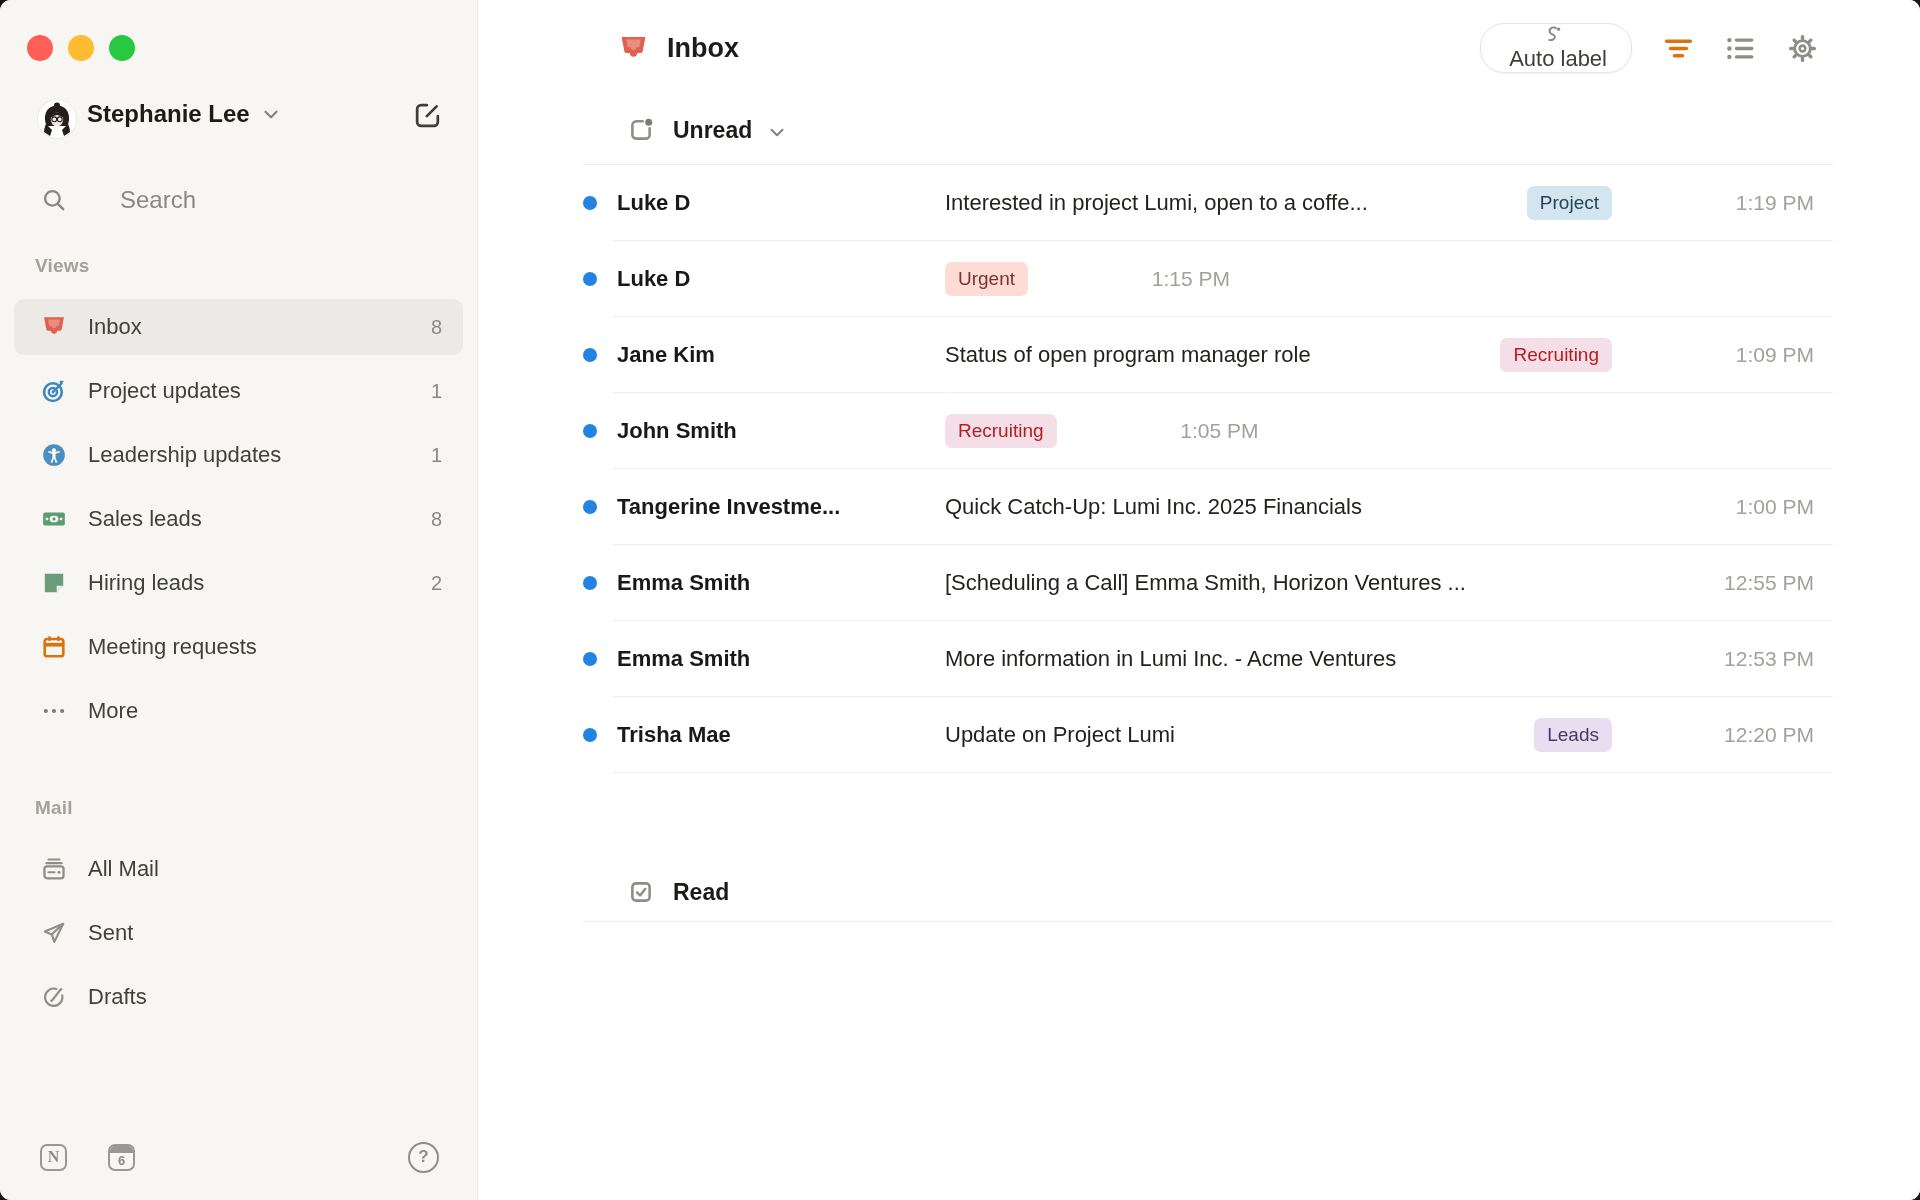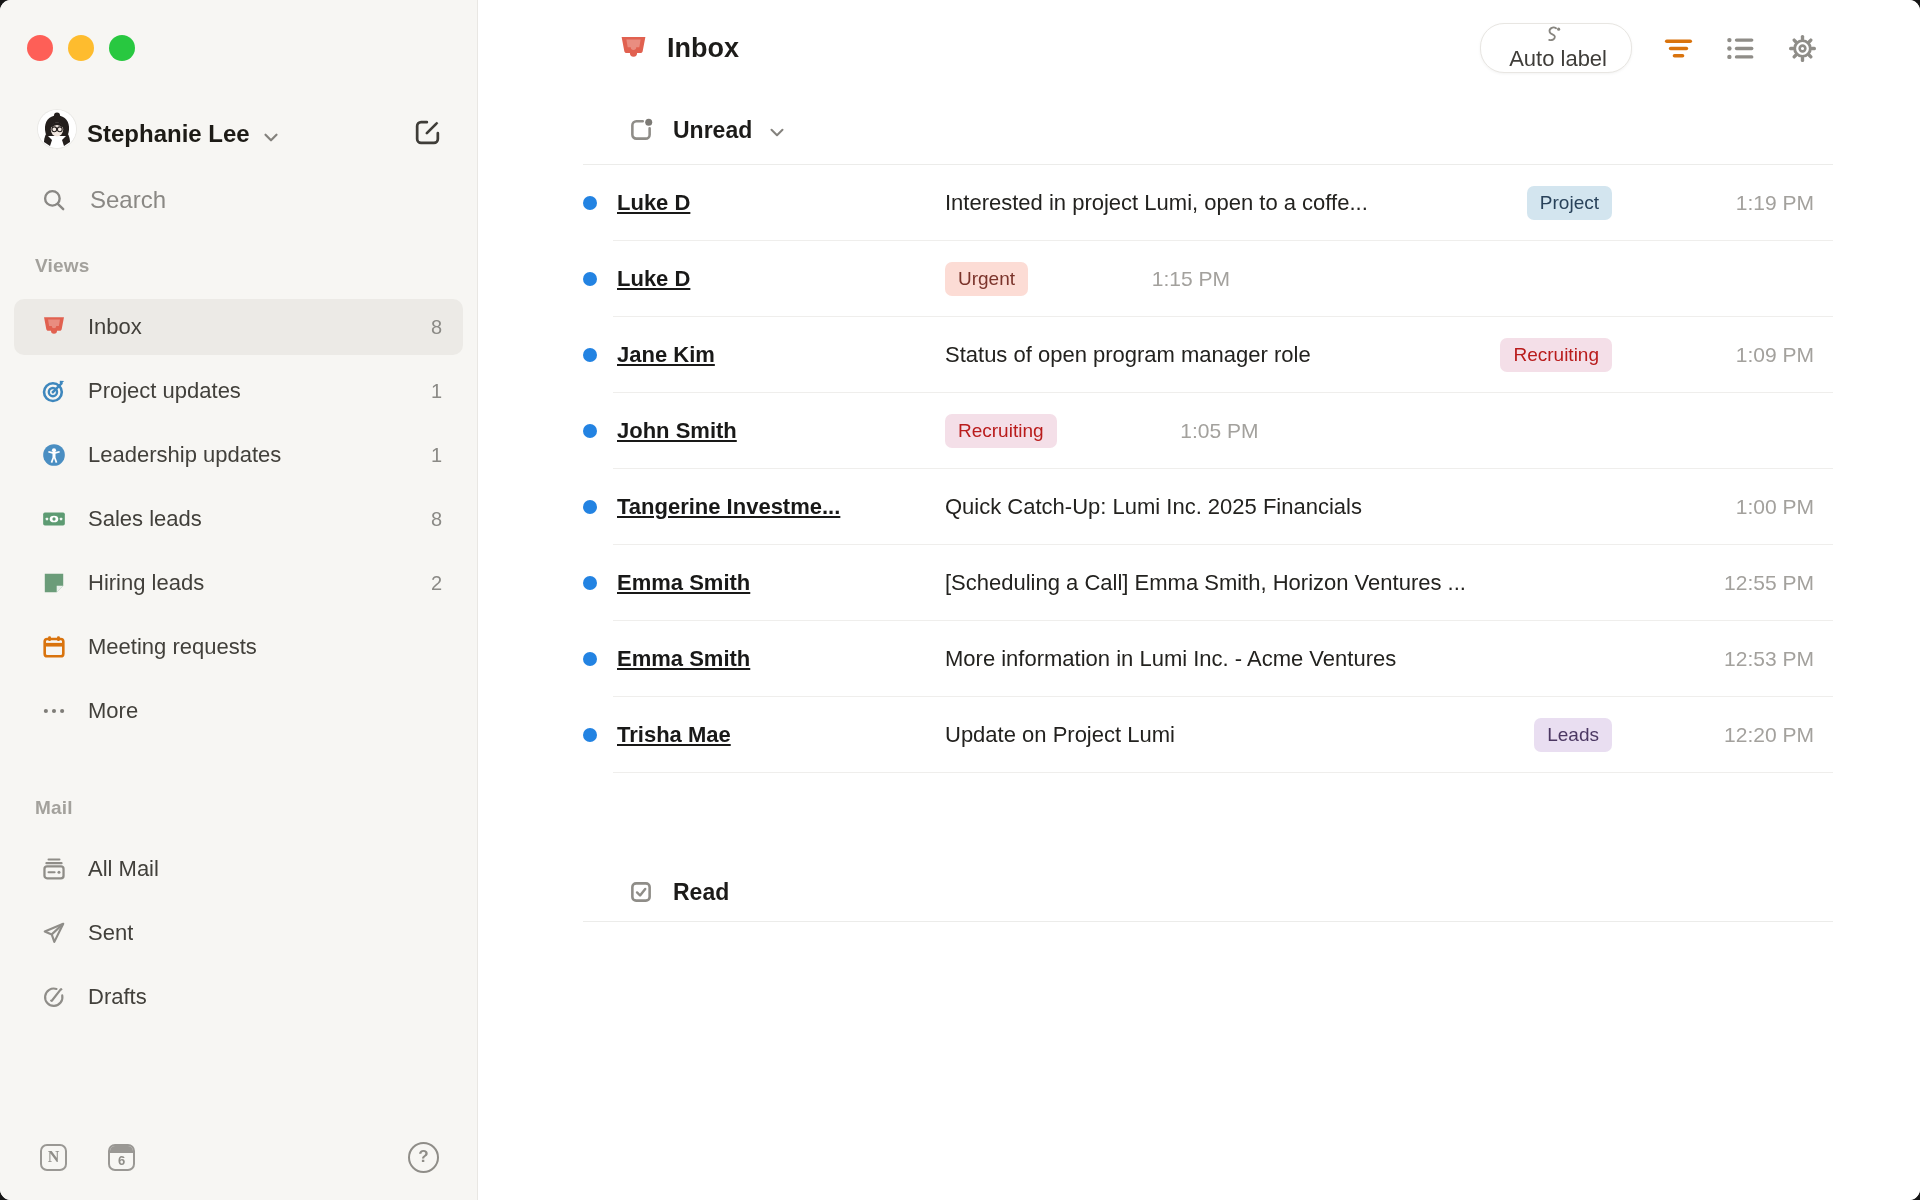--- a/index.html
+++ b/index.html
@@ -9,28 +9,28 @@
 
   
   .sidebar{width:478px;min-width:478px;height:100%;background:#f7f6f3;border-right:1px solid #e9e7e3;
            position:relative;box-sizing:border-box;display:flex;flex-direction:column;}
   .traffic{display:flex;gap:15px;padding:35px 0 0 27px;}
   .light{width:26px;height:26px;border-radius:50%;}
   .light.red{background:#fe5f57;}
   .light.yellow{background:#febc2e;}
   .light.green{background:#28c840;}
 
-  .user-row{display:flex;align-items:flex-end;margin:39px 34px 0 38px;height:48px;}
+  .user-row{display:flex;align-items:flex-start;margin:39px 34px 0 38px;height:48px;}
   .avatar{width:38px;height:38px;border-radius:50%;background:#ffffff;overflow:hidden;flex:none;
           box-shadow:0 0 0 1px rgba(0,0,0,.05);}
   .user-name{font-size:24px;font-weight:700;color:#1d1b16;margin-left:11px;white-space:nowrap;}
   .user-chevron{margin-left:10px;margin-top:3px;}
   .compose-btn{margin-left:auto;cursor:pointer;display:flex;align-items:center;}
 
-  .search-row{display:flex;align-items:center;margin:28px 14px 0 41px;height:48px;cursor:pointer;}
+  .search-row{display:flex;align-items:center;margin:28px 14px 0 41px;height:48px;cursor:pointer;gap:30px;}
   .search-label{font-size:24px;color:#8a8884;margin-left:23px;}
 
   .section-label{font-size:19px;font-weight:600;color:#a3a19c;margin-left:35px;letter-spacing:.2px;}
   .views-label{margin-top:31px;}
   .mail-label{margin-top:50px;}
 
   .nav{margin:22px 14px 0 14px;}
   .nav-item{display:flex;align-items:center;height:56px;margin-bottom:8px;border-radius:10px;
             padding:0 21px 0 27px;cursor:pointer;box-sizing:border-box;}
   .nav-item.selected{background:#eceae6;}
@@ -63,21 +63,21 @@
   .group-hdr{height:68px;display:flex;align-items:center;border-bottom:1px solid #ececea;}
   .group-hdr .gh-icon{margin-left:44px;display:flex;align-items:center;}
   .group-label{font-size:23px;font-weight:700;color:#1c1b19;margin-left:18px;}
   .group-chevron{margin-left:14px;margin-top:3px;}
   .read-hdr{margin-top:90px;height:58px;}
 
   .email-row{height:76px;display:flex;align-items:center;position:relative;cursor:pointer;}
   .email-row:not(:last-child)::after{content:'';position:absolute;left:30px;right:0;bottom:0;height:1px;background:#efeeec;}
   .dot{width:14px;height:14px;border-radius:50%;background:#2383e2;flex:none;}
   .sender{width:328px;margin-left:20px;font-size:22px;font-weight:700;color:#191918;
-          white-space:nowrap;overflow:hidden;flex:none;text-decoration:underline;}
+          white-space:nowrap;overflow:hidden;flex:none;}
   .subject{flex:1;font-size:22px;color:#23221f;white-space:nowrap;overflow:hidden;min-width:0;}
   .badge{font-size:19px;padding:6px 13px;border-radius:7px;white-space:nowrap;flex:none;}
   .badge:empty{display:none;}
   .badge[data-color="blue"]{background:#d3e5ef;color:#29425a;}
   .badge[data-color="red"]{background:#fcdcd5;color:#7b342b;}
   .badge[data-color="pink"]{background:#f4dfe8;color:#b91c1c;}
   .badge[data-color="purple"]{background:#e9def1;color:#4b3762;text-align:center;}
   .time{width:221px;flex:none;text-align:right;box-sizing:border-box;padding-right:19px;
         font-size:21px;color:#a3a19d;white-space:nowrap;}
 

